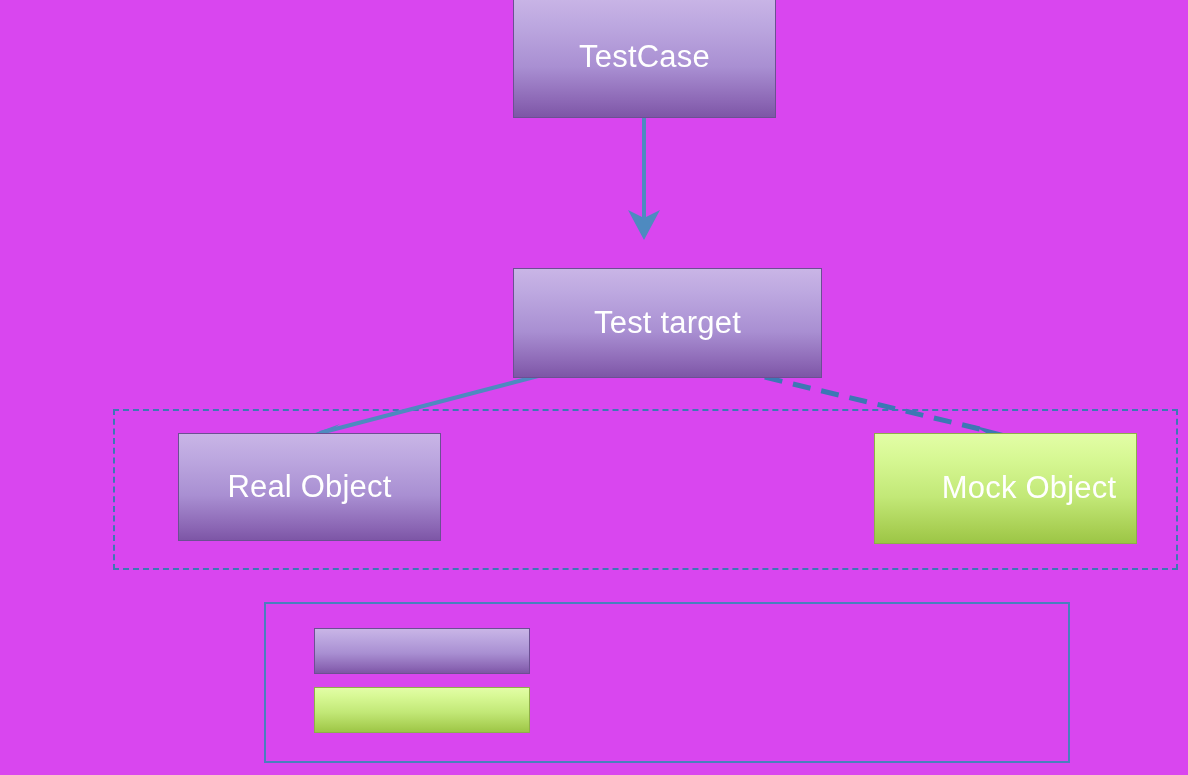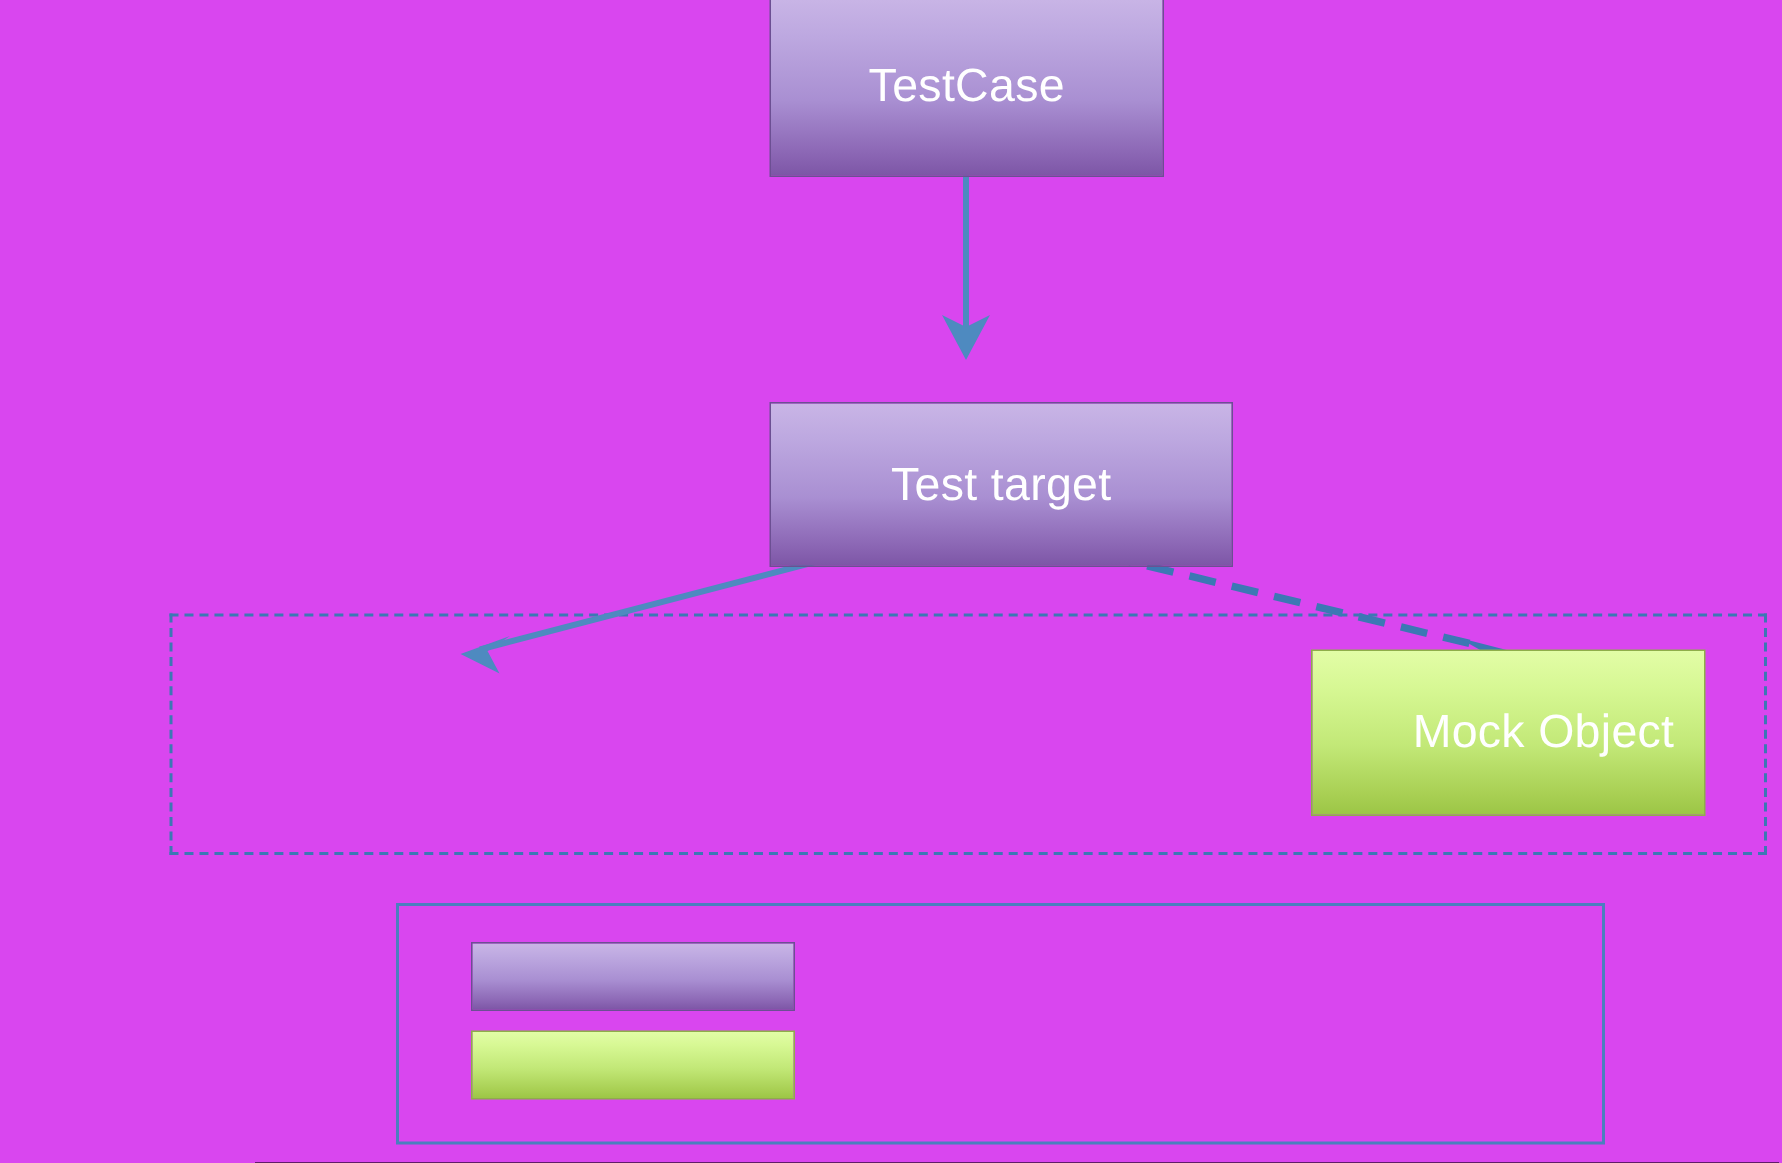--- a/index.html
+++ b/index.html
@@ -160,20 +160,23 @@
   </svg>
 
   <div class="node node-purple" id="node-testcase">
     <span>TestCase</span>
   </div>
 
   <div class="node node-purple" id="node-testtarget">
     <span>Test target</span>
   </div>
 
+  <div class="node node-purple" id="node-realobject">
+    <span>Real Object</span>
+  </div>
 
   <div class="node node-green" id="node-mockobject">
     <span>Mock Object</span>
   </div>
 
   <div id="legend-box">
 
     <div class="legend-row" id="legend-row-purple">
       <div class="legend-swatch purple"></div>
       <div class="legend-label"></div>

